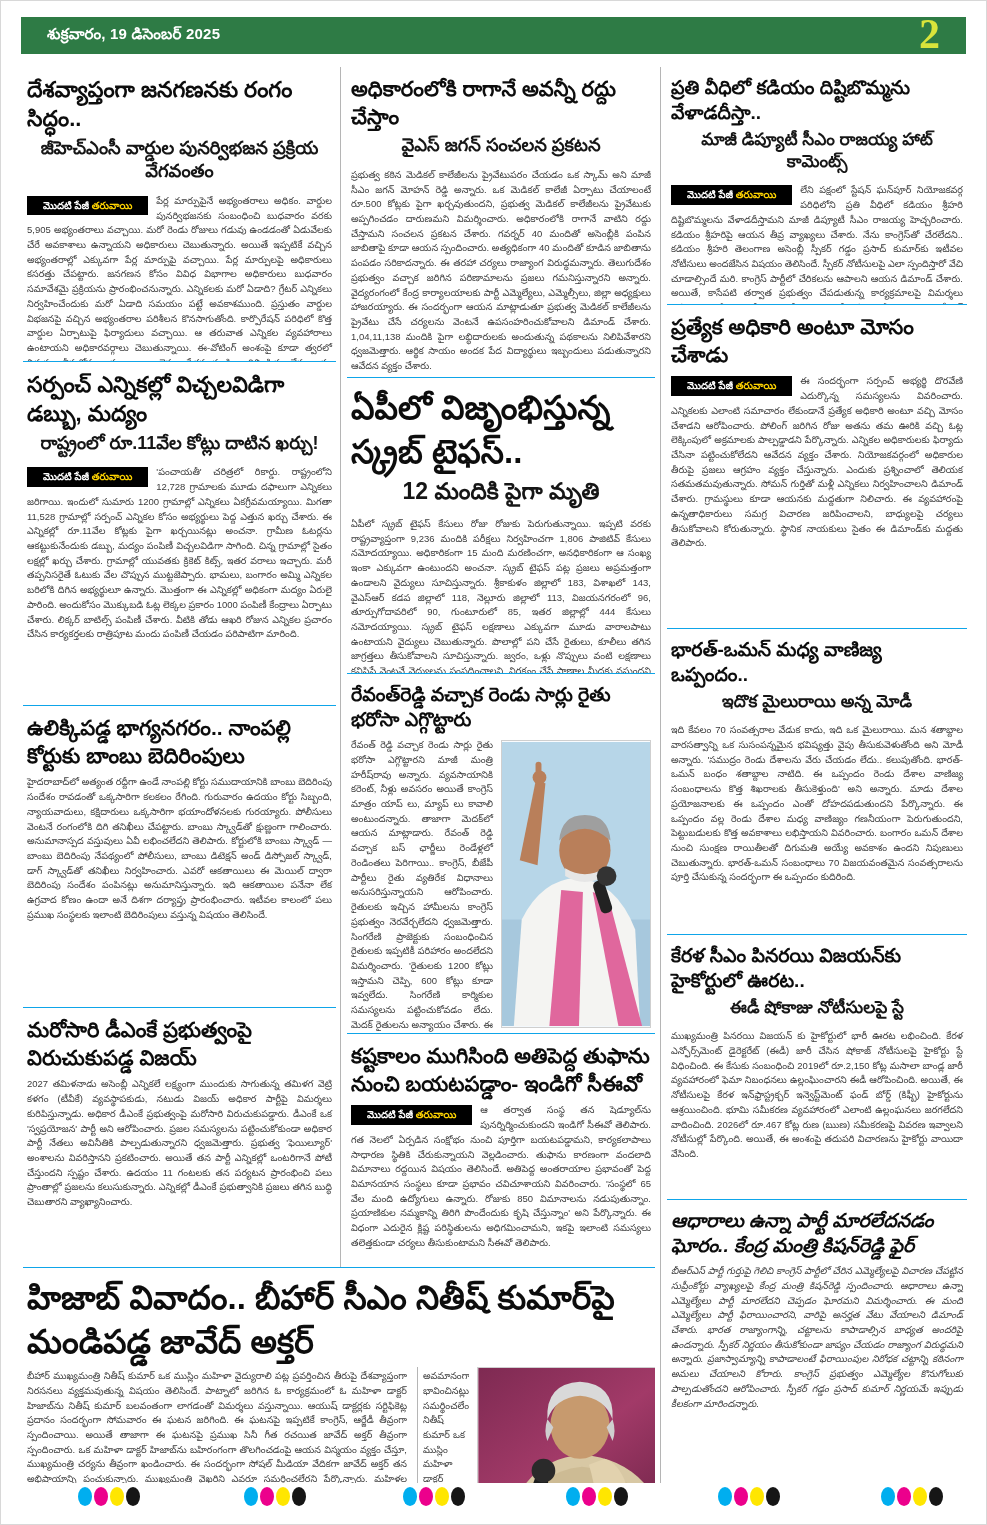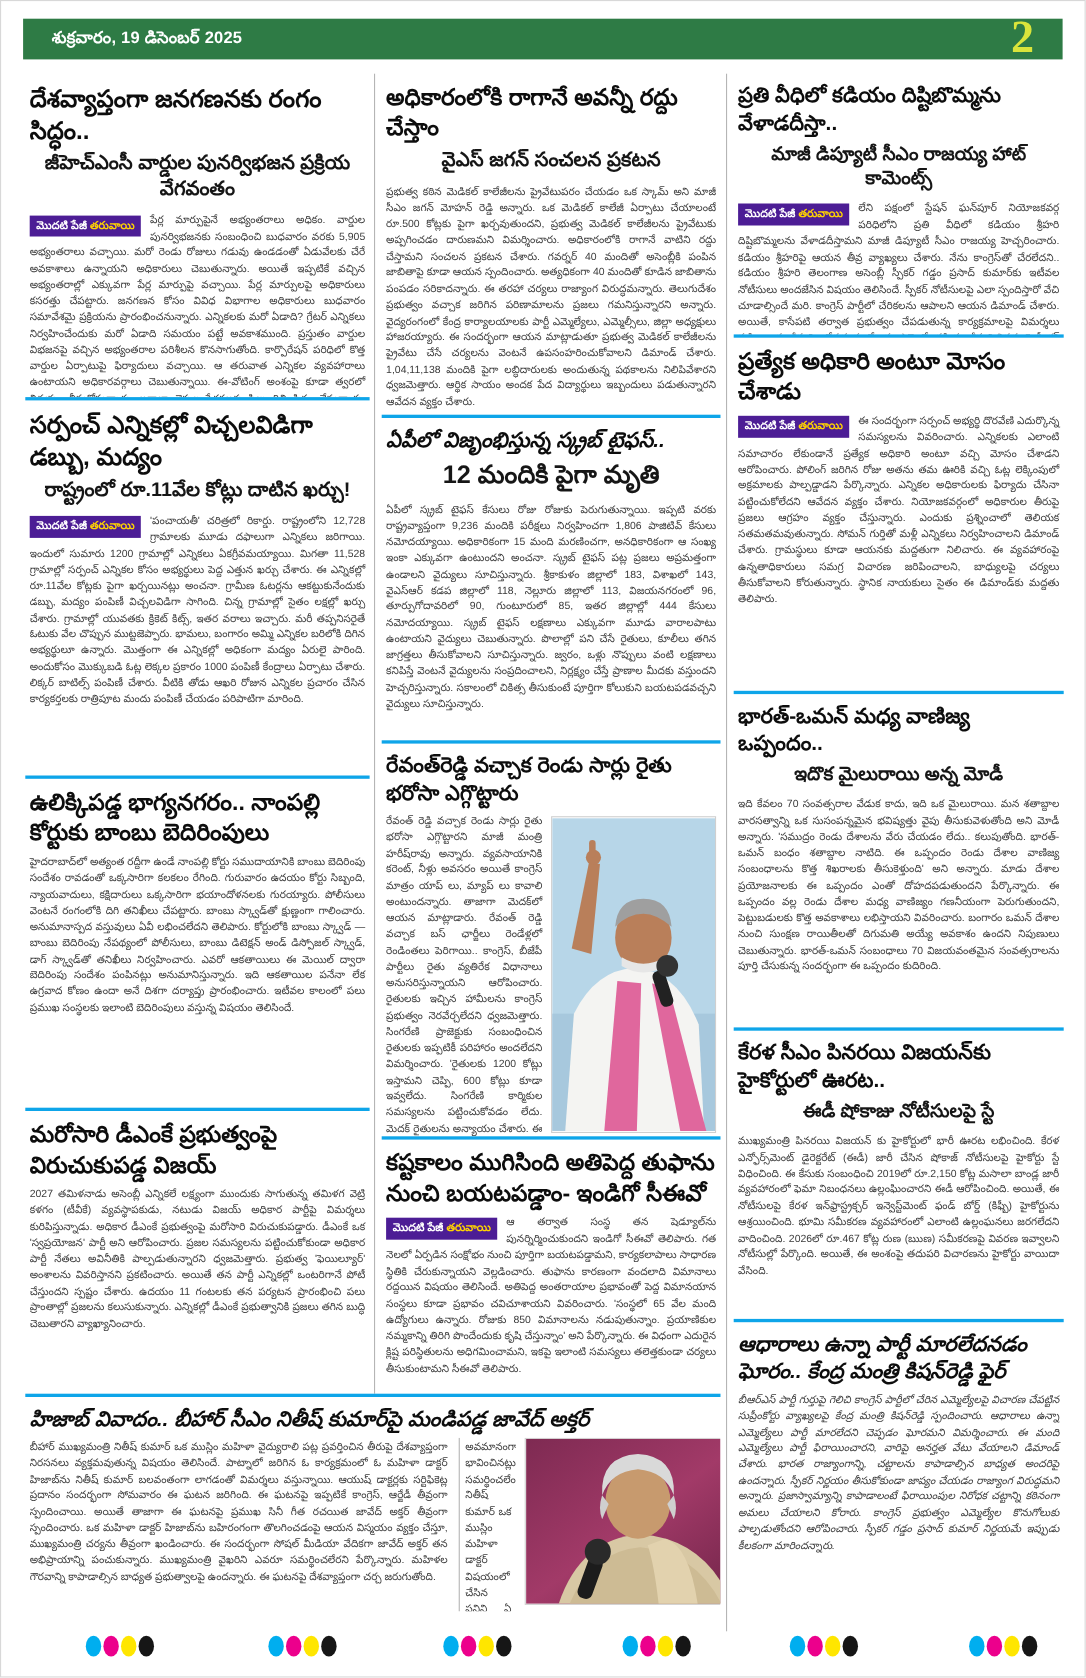--- a/index.html
+++ b/index.html
@@ -17,41 +17,41 @@
   }
   .masthead .date { color:#ffffff; font-weight:bold; font-size:15px; letter-spacing:.2px; }
   .masthead .pageno {
     color:#d9e43b; font-family:"Liberation Serif","DejaVu Serif",serif;
     font-size:42px; font-weight:bold; line-height:1; margin-top:-4px;
   }
   
   .vdiv { position:absolute; width:1px; background:#b5b5b5; }
   
   .article { position:absolute; overflow:hidden; padding-top:6px; }
-  .article.sep { border-top:3px solid #0ea5e9; }
+  .article.sep { border-top:1px solid #0ea5e9; }
   .hl {
     font-weight:bold; color:#0d0d0d; text-align:left; line-height:1.32;
     margin:2px 4px 4px 4px;
   }
   .hl-22 { font-size:22px; }
-  .hl-25 { font-size:19px;font-style:italic; }
+  .hl-25 { font-size:33px; }
   .hl-21 { font-size:21px; }
   .hl-19 { font-size:19px; }
   .sub {
     font-weight:bold; color:#161616; text-align:center; line-height:1.3;
     font-size:17px; margin:0 4px 8px 4px;
   }
   .sub-18 { font-size:18px; }
   .body-txt {
     font-size:9.5px; color:#3b3b3b; line-height:1.55; text-align:justify;
     padding:2px 4px 0 4px; overflow:hidden; height:100%;
   }
   .tag {
-    float:left; background:#4c1d95; color:#ffffff; font-weight:bold;
-    font-size:10px; padding:2px 6px; margin:2px 8px 2px 0; white-space:nowrap;
+    float:left; background:#000000; color:#ffffff; font-weight:bold;
+    font-size:10px; padding:2px 16px; margin:2px 8px 2px 0; white-space:nowrap;
   }
   .tag .t2 { color:#ffd400; }
   
   .photo { border:1px solid #cfcfcf; display:block; }
   .photo-right { float:right; margin:2px 0 4px 8px; }
   
   .bottom-flex { display:flex; align-items:flex-start; height:158px; overflow:hidden; }
   .bottom-col1 { width:388px; flex:0 0 388px; }
   .bottom-col2 {
     width:52px; flex:0 0 52px; border-left:1px solid #b5b5b5;

